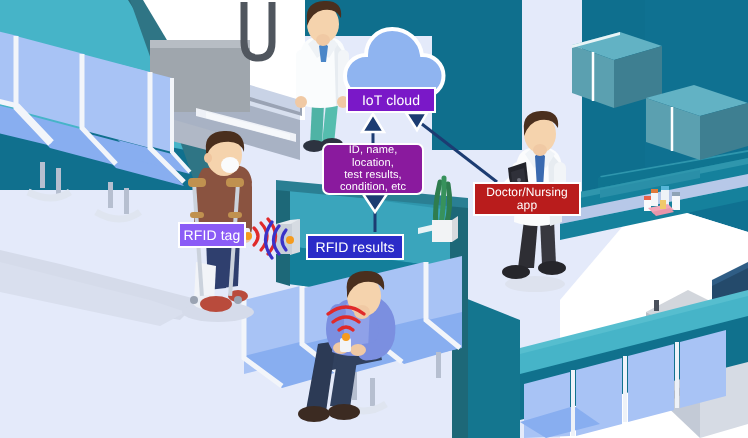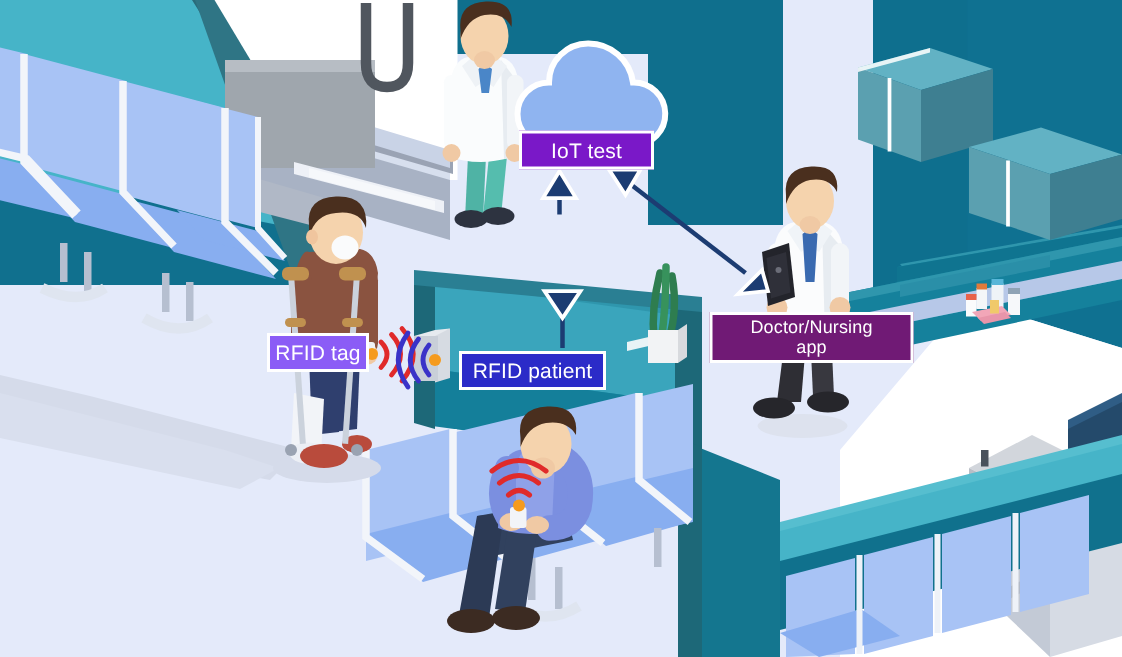--- a/index.html
+++ b/index.html
@@ -57,23 +57,23 @@
     background: #2b2bc8;
     font-size: 14px;
   }
   #lbl-rfid-tag {
     left: 178px; top: 222px;
     width: 68px; height: 26px;
     background: #8b5cf6;
     font-size: 14px;
   }
   #lbl-doctor-app {
-    left: 473px; top: 208px;
-    width: 136px; height: 34px;
-    background: #701a75;
+    left: 473px; top: 182px;
+    width: 108px; height: 34px;
+    background: #b91c1c;
     font-size: 12px;
     line-height: 1.12;
   }
   .sr { position: absolute; width: 1px; height: 1px; overflow: hidden; clip: rect(0,0,0,0); }
 </style>
 </head>
 <body>
 
 <div id="scene">
 
@@ -450,23 +450,27 @@
         <polygon points="362,132 384,132 373,114" fill="#1c3c72" stroke="#ffffff" stroke-width="2.5"></polygon>
 
         <line x1="418" y1="121" x2="497" y2="182" stroke="#1c3c72" stroke-width="3"></line>
         <polygon points="406,113 427,113 417,130" fill="#1c3c72" stroke="#ffffff" stroke-width="2.5"></polygon>
         <polygon points="492,196 508,180 512,194" fill="#1c3c72" stroke="#ffffff" stroke-width="2.5"></polygon>
       </g>
 
     </g>
   </svg>
 
-  <div class="lbl" id="lbl-iot-cloud">IoT test</div>
-
-
-  <div class="lbl" id="lbl-rfid-reader">RFID patient</div>
+  <div class="lbl" id="lbl-iot-cloud">IoT cloud</div>
+
+  <div class="lbl" id="lbl-data-fields">ID, name,
+location,
+test results,
+condition, etc</div>
+
+  <div class="lbl" id="lbl-rfid-reader">RFID results</div>
 
   <div class="lbl" id="lbl-rfid-tag">RFID tag</div>
 
   <div class="lbl" id="lbl-doctor-app">Doctor/Nursing
 app</div>
 
 </div>
 
 </body></html>

